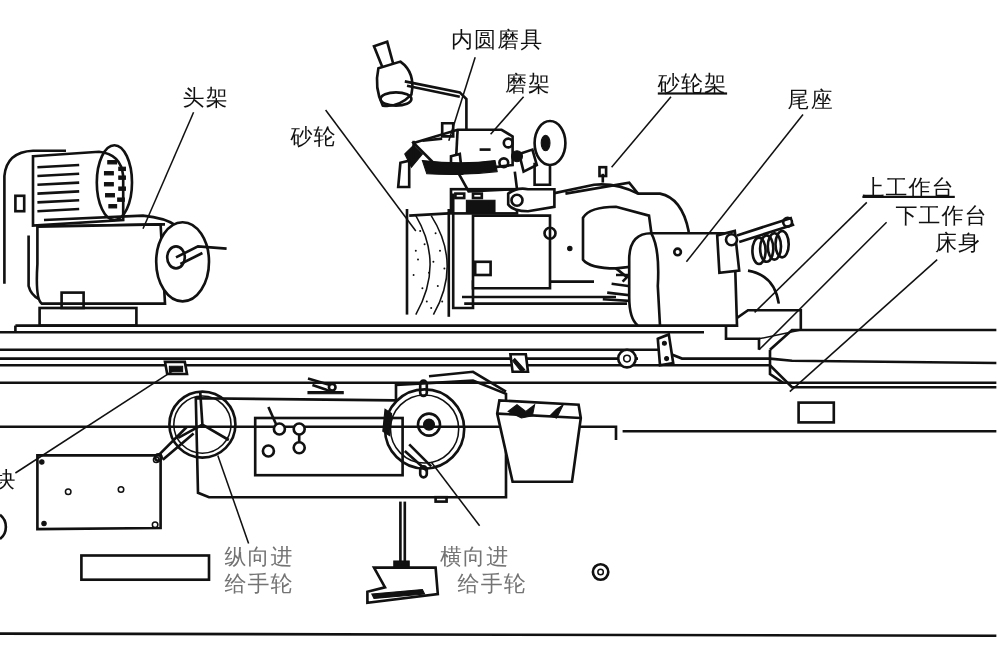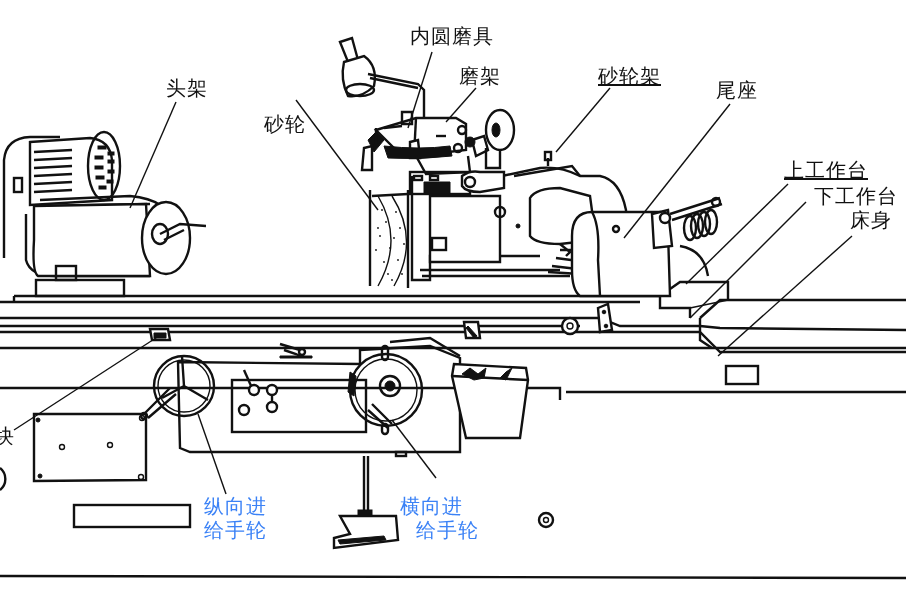--- a/index.html
+++ b/index.html
@@ -1,20 +1,20 @@
 <!DOCTYPE html>
 <html><head>
 <meta charset="utf-8">
 <style>
   html, body { margin: 0; padding: 0; background: #ffffff; }
   body { width: 906px; height: 604px; overflow: hidden; position: relative; font-family: "DejaVu Sans", sans-serif; }
   #stage { position: absolute; left: 0; top: 0; width: 906px; height: 604px; }
   svg { position: absolute; left: 0; top: 0; }
   .lbl { position: absolute; font-size: 20px; color: #111; line-height: 24px; white-space: nowrap; letter-spacing: 1px; }
-  .lbl2 { position: absolute; font-size: 20px; color: #3b82f6; line-height: 24px; white-space: nowrap; letter-spacing: 1px; }
+  .lbl2 { position: absolute; font-size: 20px; color: #737373; line-height: 24px; white-space: nowrap; letter-spacing: 1px; }
   .ln { stroke: #111; stroke-width: 1.4; fill: none; }
   .th { stroke: #111; stroke-width: 2.4; fill: none; }
   .fw { stroke: #111; stroke-width: 2.4; fill: #fff; }
   .dk { fill: #111; stroke: #111; }
 </style>
 </head>
 <body>
 
 <div id="stage">
 

